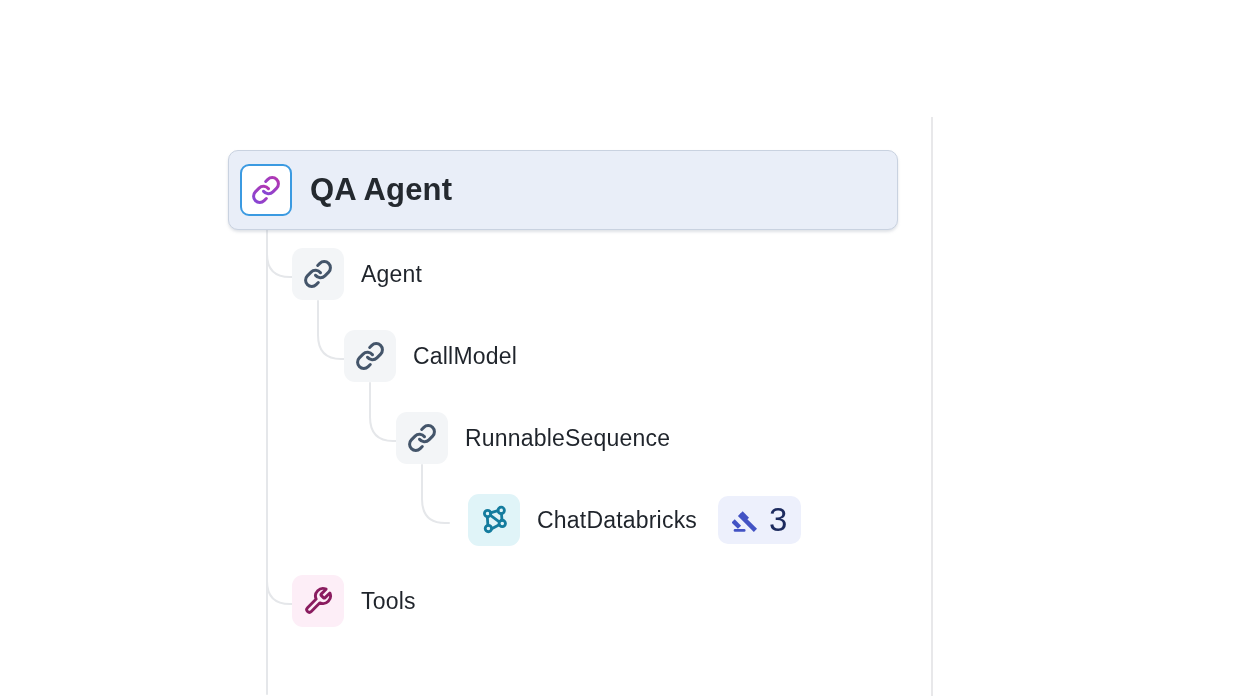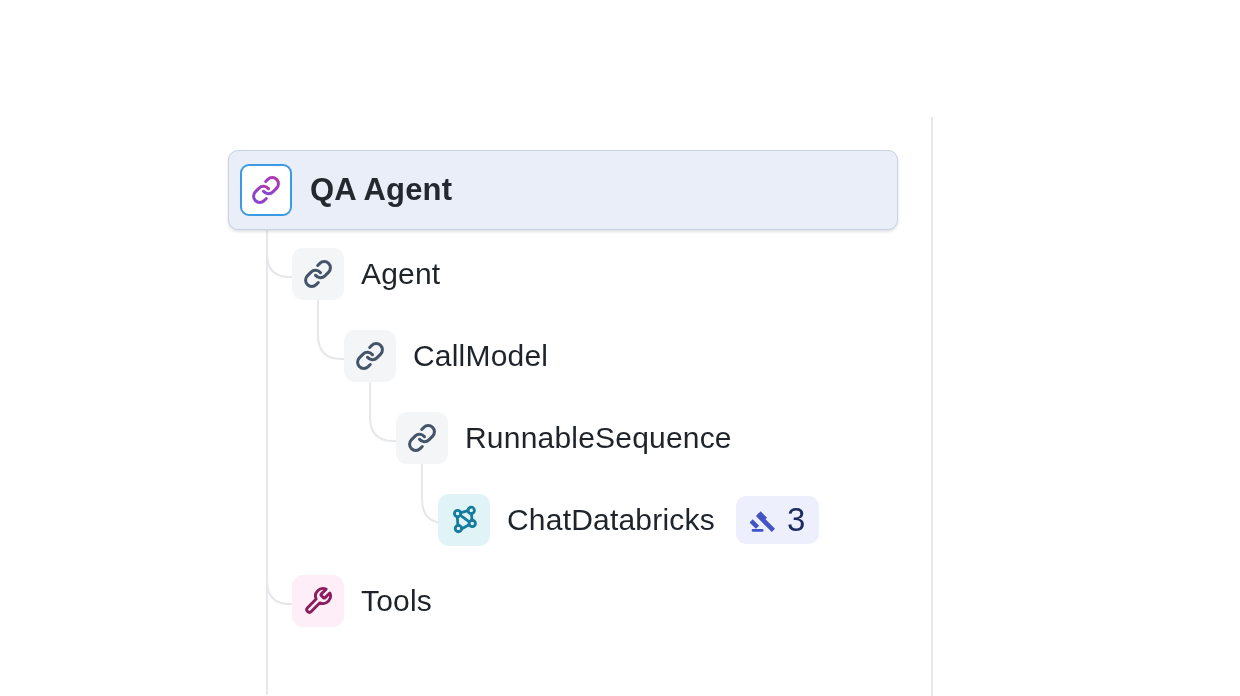--- a/index.html
+++ b/index.html
@@ -30,26 +30,26 @@
   .root-label{margin-left:18px;font-size:31px;font-weight:bold;color:#24292f;letter-spacing:.2px;}
 
   
   .node{position:absolute;display:flex;align-items:center;cursor:pointer;}
   .iconchip{
     width:52px;height:52px;border-radius:11px;background:#f3f5f7;
     display:flex;align-items:center;justify-content:center;flex:0 0 auto;
   }
   .iconchip.model{background:#e0f4f8;}
   .iconchip.tools{background:#fdeef7;}
-  .label{margin-left:17px;font-size:30px;font-weight:400;color:#1f242b;letter-spacing:.2px;white-space:nowrap;}
+  .label{margin-left:17px;font-size:23px;font-weight:400;color:#1f242b;letter-spacing:.2px;white-space:nowrap;}
 
   .n0{left:292px;top:248px;}
   .n1{left:344px;top:330px;}
   .n2{left:396px;top:412px;}
-  .n3{left:438px;top:494px;}
+  .n3{left:468px;top:494px;}
   .n4{left:292px;top:575px;}
 
   .badge{
     margin-left:21px;height:48px;border-radius:10px;background:#edf0fc;
     display:flex;align-items:center;padding:0 14px;gap:10px;flex:0 0 auto;
   }
   .badge-count{font-size:33px;font-weight:500;color:#1c2a5e;}
 </style>
 </head>
 <body>

